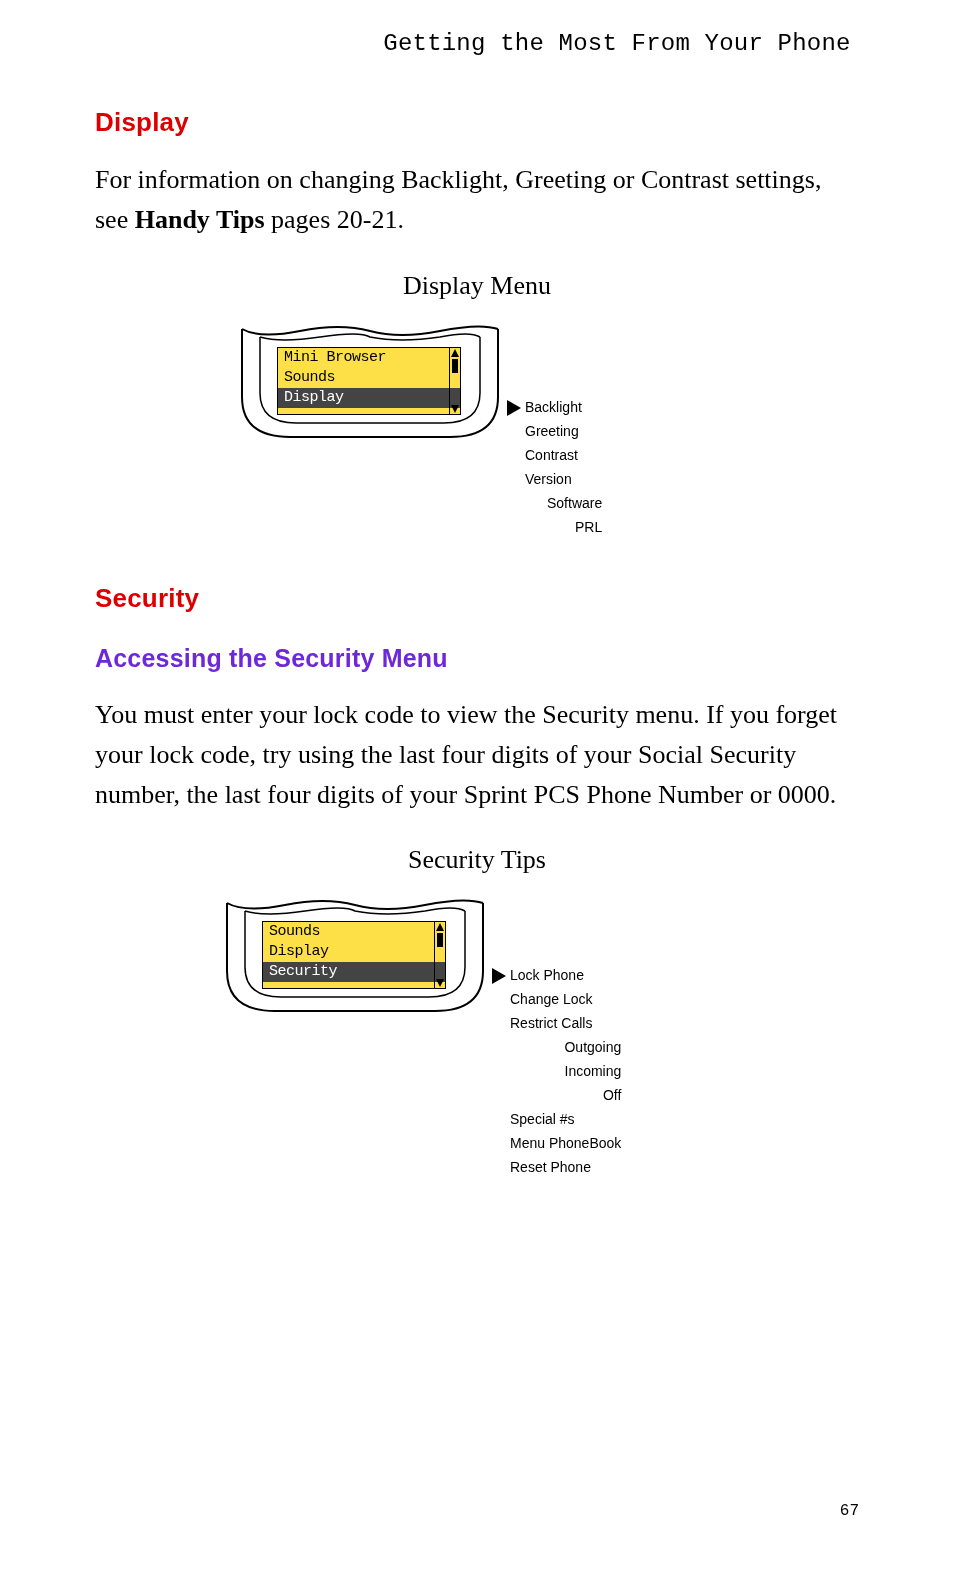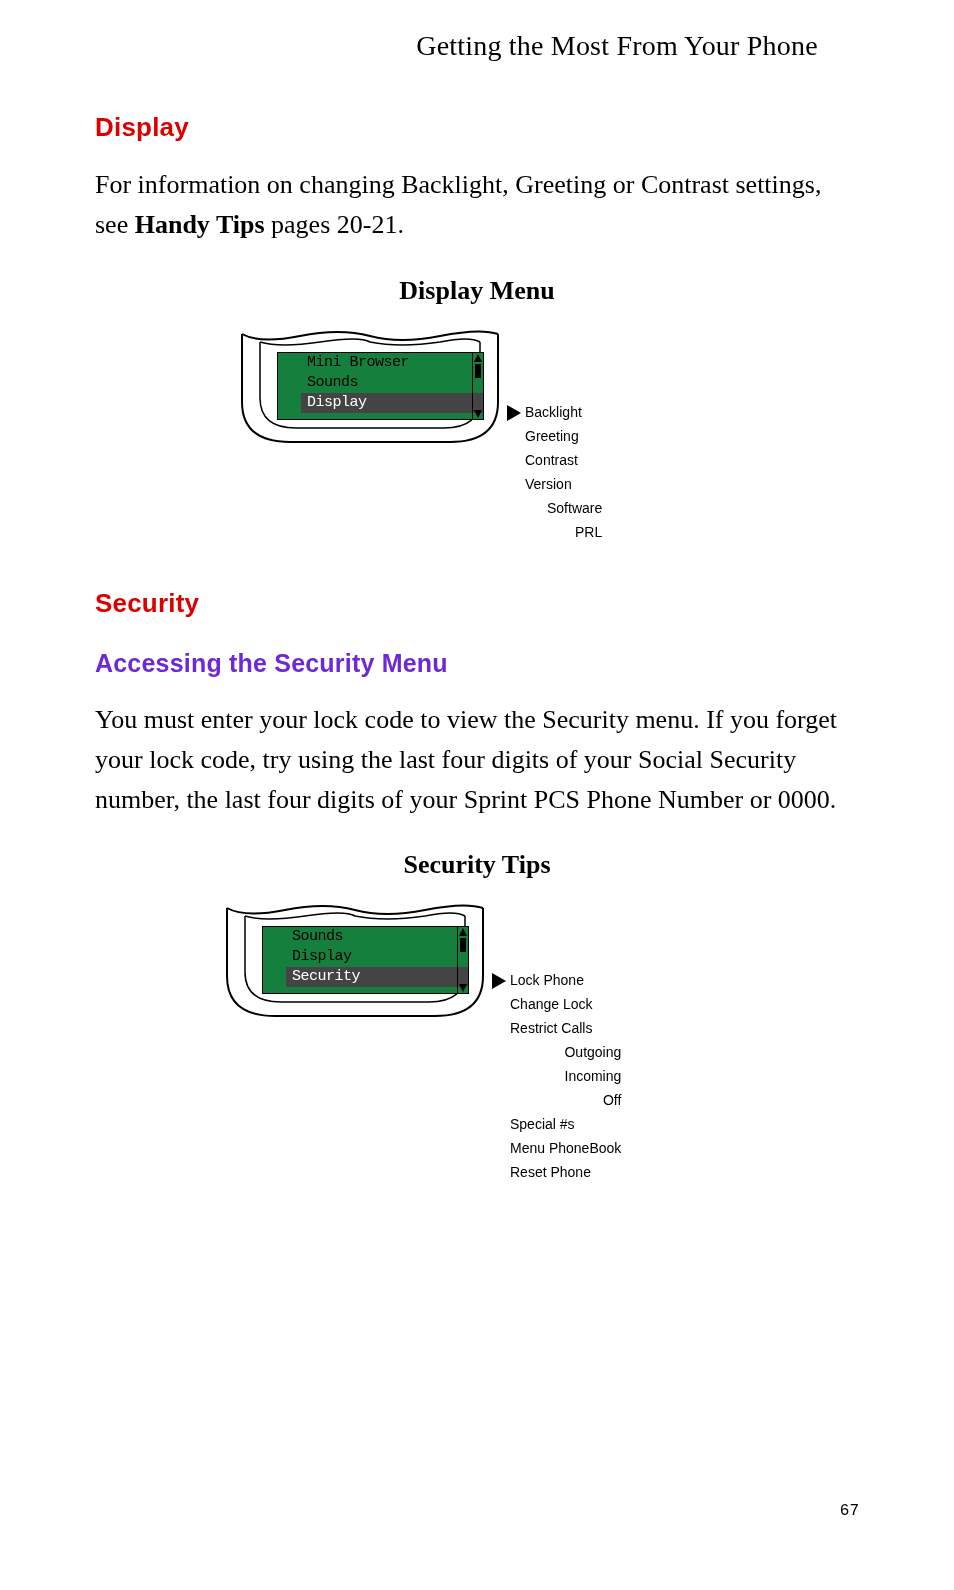--- a/index.html
+++ b/index.html
@@ -1,26 +1,26 @@
 <!DOCTYPE html>
 <html><head>
 <meta charset="utf-8">
 <style>
   html,body{margin:0;padding:0;background:#fff;font-family:Georgia,'Times New Roman',serif;color:#000;}
   .page{width:954px;height:1590px;position:relative;box-sizing:border-box;padding:30px 95px 0 95px;}
-  .running-head{font-family:Liberation Serif, serif;font-size:28px;text-align:center;margin:0 0 50px 280px;letter-spacing:0.2px;}
+  .running-head{font-family:Liberation Mono, monospace;font-size:24px;text-align:center;margin:0 0 50px 280px;letter-spacing:0.2px;}
   .h-red{font-family:Arial,Helvetica,sans-serif;font-weight:bold;color:#d00;font-size:26px;margin:0 0 22px 0;letter-spacing:0.2px;}
   .sub-red{font-family:Arial,Helvetica,sans-serif;font-weight:bold;color:#6d28d9;font-size:25px;margin:30px 0 22px 0;letter-spacing:0.2px;}
   .body-text{font-size:26px;line-height:1.55;margin:0 0 30px 0;}
   .body-text .bold{font-weight:bold;}
-  .fig-title{font-weight:bold;font-size:26px;text-align:center;margin:0 0 16px 0;}
+  .fig-title{font-weight:normal;font-size:26px;text-align:center;margin:0 0 16px 0;}
   .figure{position:relative;height:230px;margin-bottom:36px;}
   .figure2{height:300px;}
   .phone{position:absolute;left:145px;top:0;}
-  .lcd{position:absolute;left:37px;top:30px;width:182px;height:66px;border:1.5px solid #000;background:#15803d;font-family:"Courier New",monospace;font-size:15px;line-height:20px;letter-spacing:-0.5px;padding-left:23px;}
+  .lcd{position:absolute;left:37px;top:30px;width:182px;height:66px;border:1.5px solid #000;background:#fde047;font-family:"Courier New",monospace;font-size:15px;line-height:20px;letter-spacing:-0.5px;}
   .lcd-row{padding:0 4px 0 6px;height:20px;}
   .lcd-sel{background:#444;color:#fff;}
   .scroll{position:absolute;right:0;top:0;width:10px;height:100%;border-left:1.5px solid #000;}
   .scroll .up{position:absolute;left:0;top:0;width:10px;height:10px;}
   .scroll .up svg,.scroll .dn svg{display:block;}
   .scroll .dn{position:absolute;left:0;bottom:0;width:10px;height:10px;}
   .scroll .thumb{position:absolute;left:1.5px;top:11px;width:6px;height:14px;background:#000;}
   .callout{position:absolute;left:430px;font-family:Arial,Helvetica,sans-serif;font-size:14px;line-height:24px;}
   .callout .tri{position:absolute;left:-18px;top:4px;}
   .callout .indent{padding-left:22px;text-align:right;}

